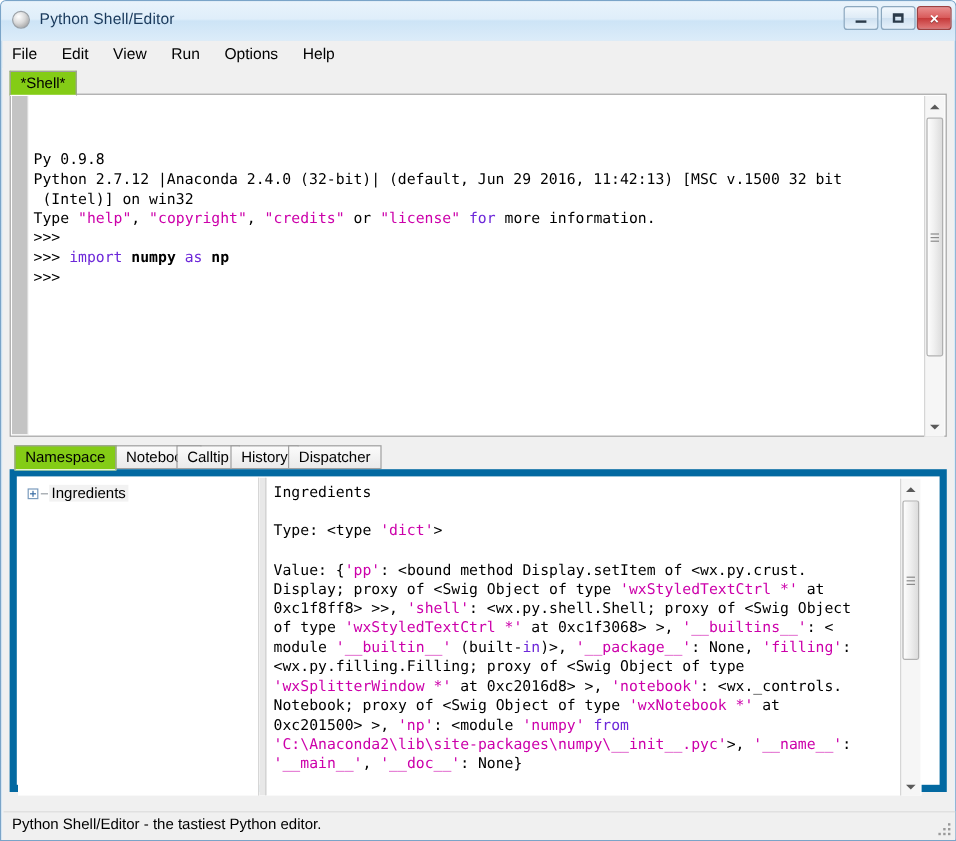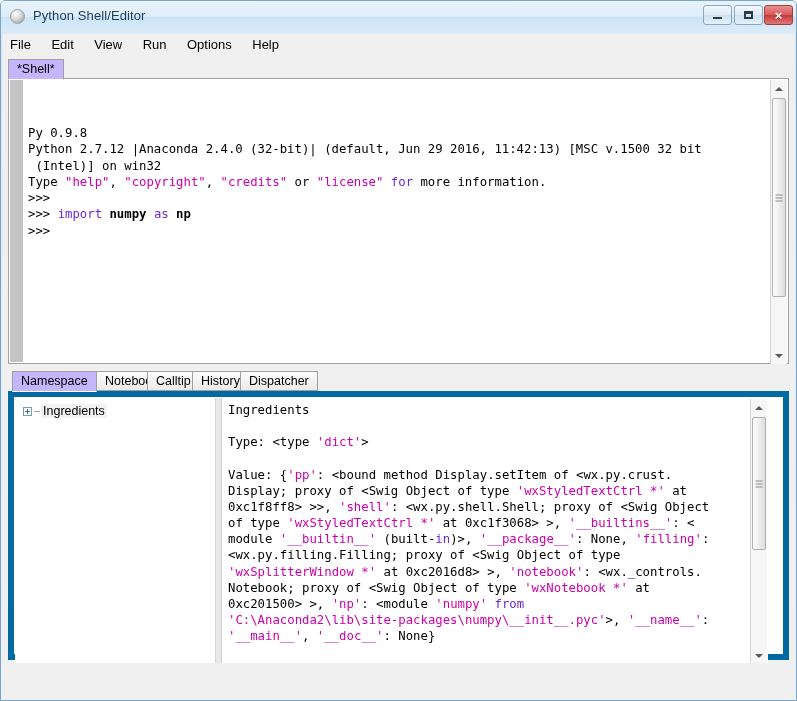--- a/index.html
+++ b/index.html
@@ -102,21 +102,21 @@
   .tab {
     position: absolute; top: 0;
     height: 20px; box-sizing: border-box;
     font-size: 12.5px; color: #000;
     padding: 2px 8px 0 8px;
     border: 1px solid #a0a0a0;
     background: linear-gradient(to bottom, #fbfbfb 0%, #eaeaea 100%);
     white-space: nowrap;
   }
   .tab.active {
-    background: #c4b5fd;
+    background: #84cc16;
     border-bottom-color: #ffffff;
     z-index: 3;
     height: 21px;
   }
   #shell-tab { left: 0; }
 
   #shell-panel {
     position: absolute; left: 0; top: 19px;
     width: 781px; height: 286px;
     box-sizing: border-box;
@@ -392,15 +392,28 @@
                 </span>
             </div>
             <div class="arrow down">
                 <span class="tri-down"></span>
               </div>
           </div>
         </div>
       </div>
     </div>
 
+    <div id="statusbar">
+      <span id="status-text">Python Shell/Editor - the tastiest Python editor.</span>
+      <svg id="status-grip" viewBox="0 0 14 14">
+        <g fill="#9a9a9a">
+          <rect x="10" y="2" width="2" height="2"></rect>
+          <rect x="6" y="6" width="2" height="2"></rect>
+            <rect x="10" y="6" width="2" height="2"></rect>
+          <rect x="2" y="10" width="2" height="2"></rect>
+            <rect x="6" y="10" width="2" height="2"></rect>
+            <rect x="10" y="10" width="2" height="2"></rect>
+        </g>
+      </svg>
+    </div>
 
   </div>
 </div>
 
 </body></html>

